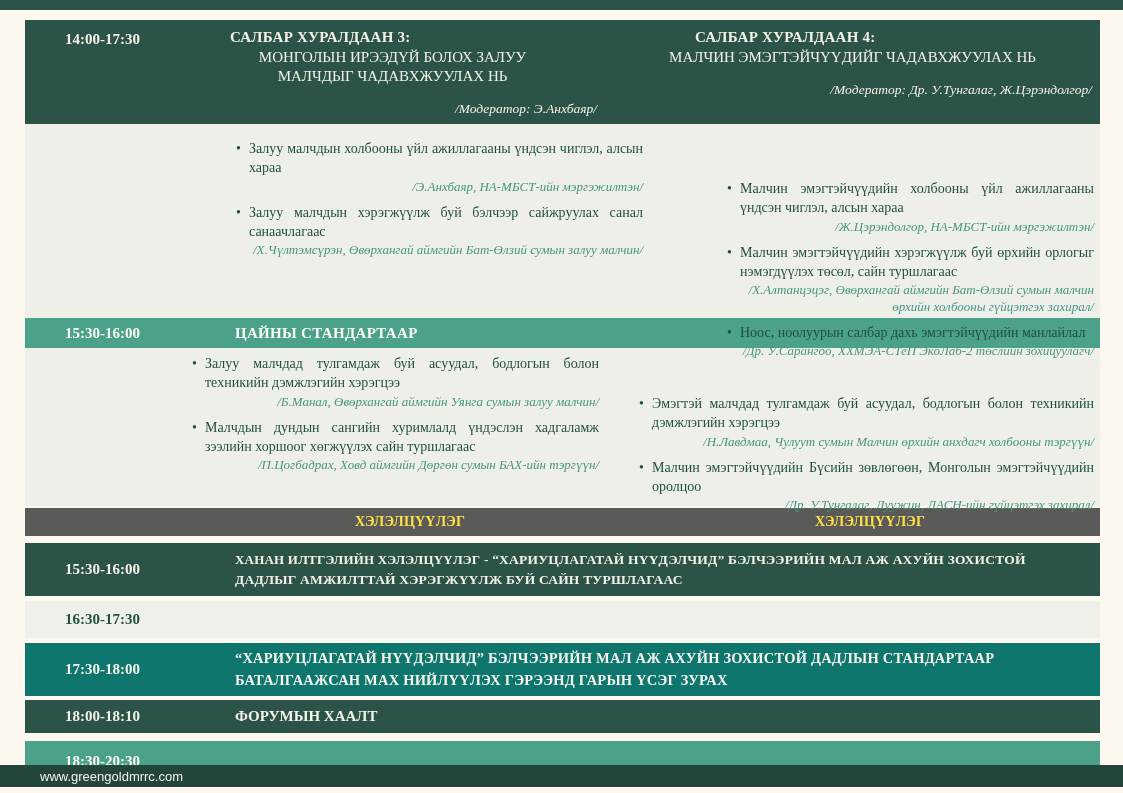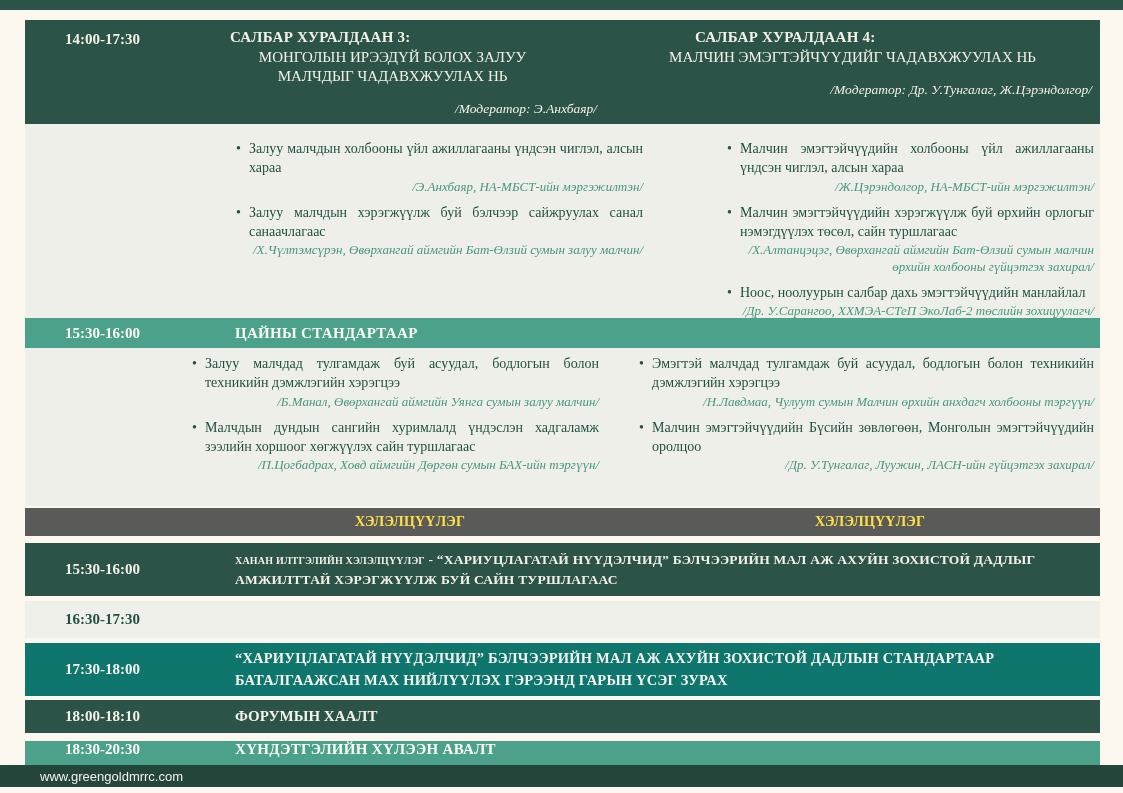--- a/index.html
+++ b/index.html
@@ -32,42 +32,42 @@
   .session-sub{font-size:15px;text-align:center;margin:2px auto 0;line-height:1.25;}
   .hcell-left .session-sub{width:330px;}
   .hcell-right .session-sub{width:440px;}
   .session-mod{font-size:13.5px;font-style:italic;text-align:right;padding-right:8px;margin-top:15px;}
   
   .band{background:#eeefe9;color:#20503f;}
   .band-1{height:194px;padding-top:15px;gap:44px;}
   .band-2{height:158px;padding-top:6px;}
   .ccell{box-sizing:border-box;font-size:14px;line-height:1.38;}
   .ccell-left{width:425px;flex:0 0 425px;padding:0 6px 0 12px;}
-  .ccell-right{flex:1;padding:0 6px 0 34px;}
+  .ccell-right{flex:1;padding:0 6px 0 34px;margin-top:40px;}
   .bullet{position:relative;padding-left:13px;text-align:justify;margin-bottom:7px;}
   .bullet::before{content:"\2022";position:absolute;left:0;top:0;}
   .attr{display:block;text-align:right;font-style:italic;color:#47977f;font-size:13px;line-height:1.3;margin-top:1px;}
   
   .tea-row{background:#4ba18a;color:#fbfbf6;height:30px;align-items:center;}
   .tea-row .tcol{padding-top:0;}
   .tea-label{font-weight:bold;font-size:15px;padding-left:55px;letter-spacing:.3px;}
   
   .disc-row{background:#5a5b59;color:#fde047;height:28px;margin-top:2px;align-items:center;}
   .disc-cell{flex:1;text-align:center;font-weight:bold;font-size:14px;letter-spacing:.2px;}
   
   .poster-row{background:#2b5347;color:#f3f1e8;height:53px;margin-top:7px;align-items:center;}
   .poster-text{flex:1;padding:0 10px 0 55px;font-size:13.5px;font-weight:bold;line-height:1.45;letter-spacing:.2px;}
-  .poster-lead{font-size:10px;}
+  .poster-lead{font-size:13px;}
   .contest-row{background:#f0f0ea;color:#20503f;height:37px;margin-top:5px;align-items:center;}
   .contest-text{flex:1;padding-left:55px;font-weight:bold;font-size:15px;}
   .signing-row{background:#0f766e;color:#f4f3ee;height:53px;margin-top:5px;align-items:center;}
   .signing-text{flex:1;padding:0 30px 0 55px;font-weight:bold;font-size:14.5px;line-height:1.5;letter-spacing:.2px;}
   .closing-row{background:#2b5347;color:#f3f1e8;height:33px;margin-top:4px;align-items:center;}
   .closing-text{flex:1;padding-left:55px;font-weight:bold;font-size:15px;}
-  .reception-row{background:#4ba18a;color:#fbfbf6;height:40px;margin-top:8px;}
+  .reception-row{background:#4ba18a;color:#fbfbf6;height:40px;margin-top:8px;align-items:center;}
   .reception-text{flex:1;padding-left:55px;font-weight:bold;font-size:15px;letter-spacing:.3px;}
   .bottom-row .tcol, .tea-row .tcol, .disc-row .tcol{padding-top:0;}
 </style>
 </head>
 <body>
 
 <div class="top-strip"></div>
 
 <div class="agenda">
 
@@ -164,20 +164,19 @@
     <div class="signing-text">“ХАРИУЦЛАГАТАЙ  НҮҮДЭЛЧИД”  БЭЛЧЭЭРИЙН МАЛ АЖ АХУЙН ЗОХИСТОЙ  ДАДЛЫН СТАНДАРТААР БАТАЛГААЖСАН  МАХ НИЙЛҮҮЛЭХ  ГЭРЭЭНД ГАРЫН ҮСЭГ ЗУРАХ</div>
   </div>
 
   <div class="row closing-row bottom-row">
     <div class="tcol">18:00-18:10</div>
     <div class="closing-text">ФОРУМЫН ХААЛТ</div>
   </div>
 
   <div class="row reception-row bottom-row">
     <div class="tcol">18:30-20:30</div>
-    <div class="reception-text">ХҮНДЭТГЭЛИЙН ХҮЛЭЭН АВАЛТ</div>
   </div>
 
 </div>
 
 <div class="footer-bar">
   <span>www.greengoldmrrc.com</span>
 </div>
 
 </body></html>

